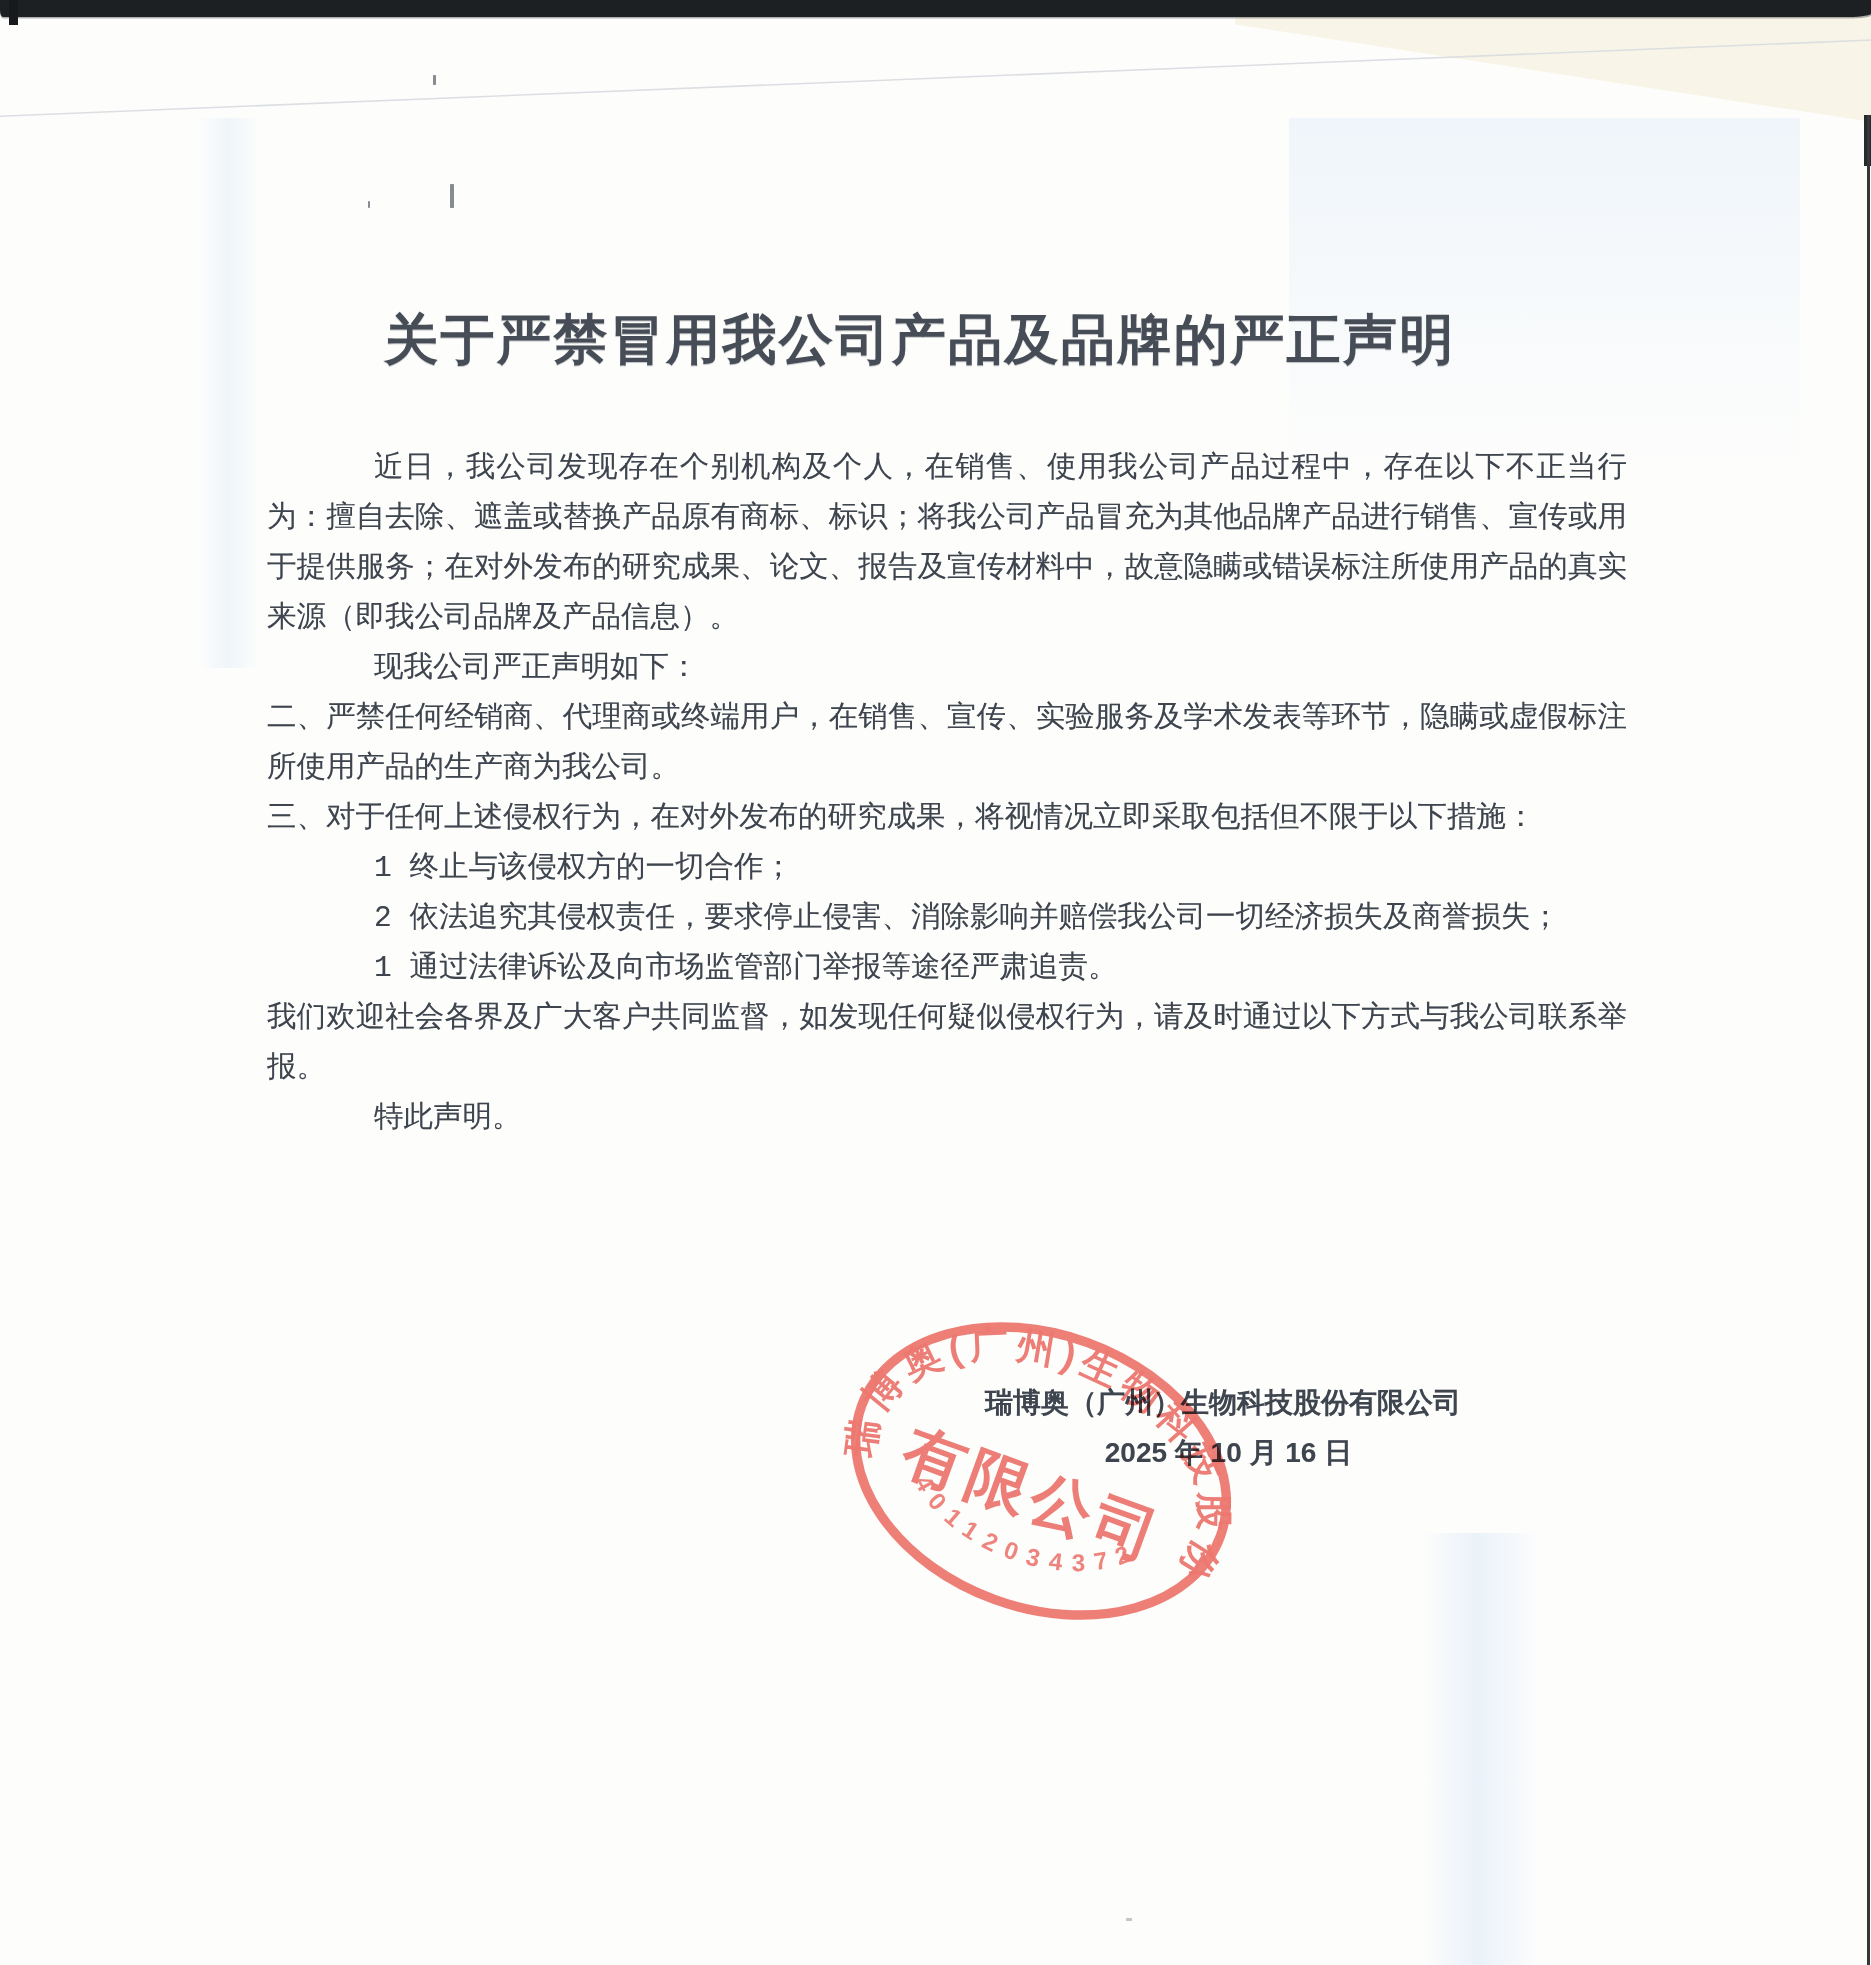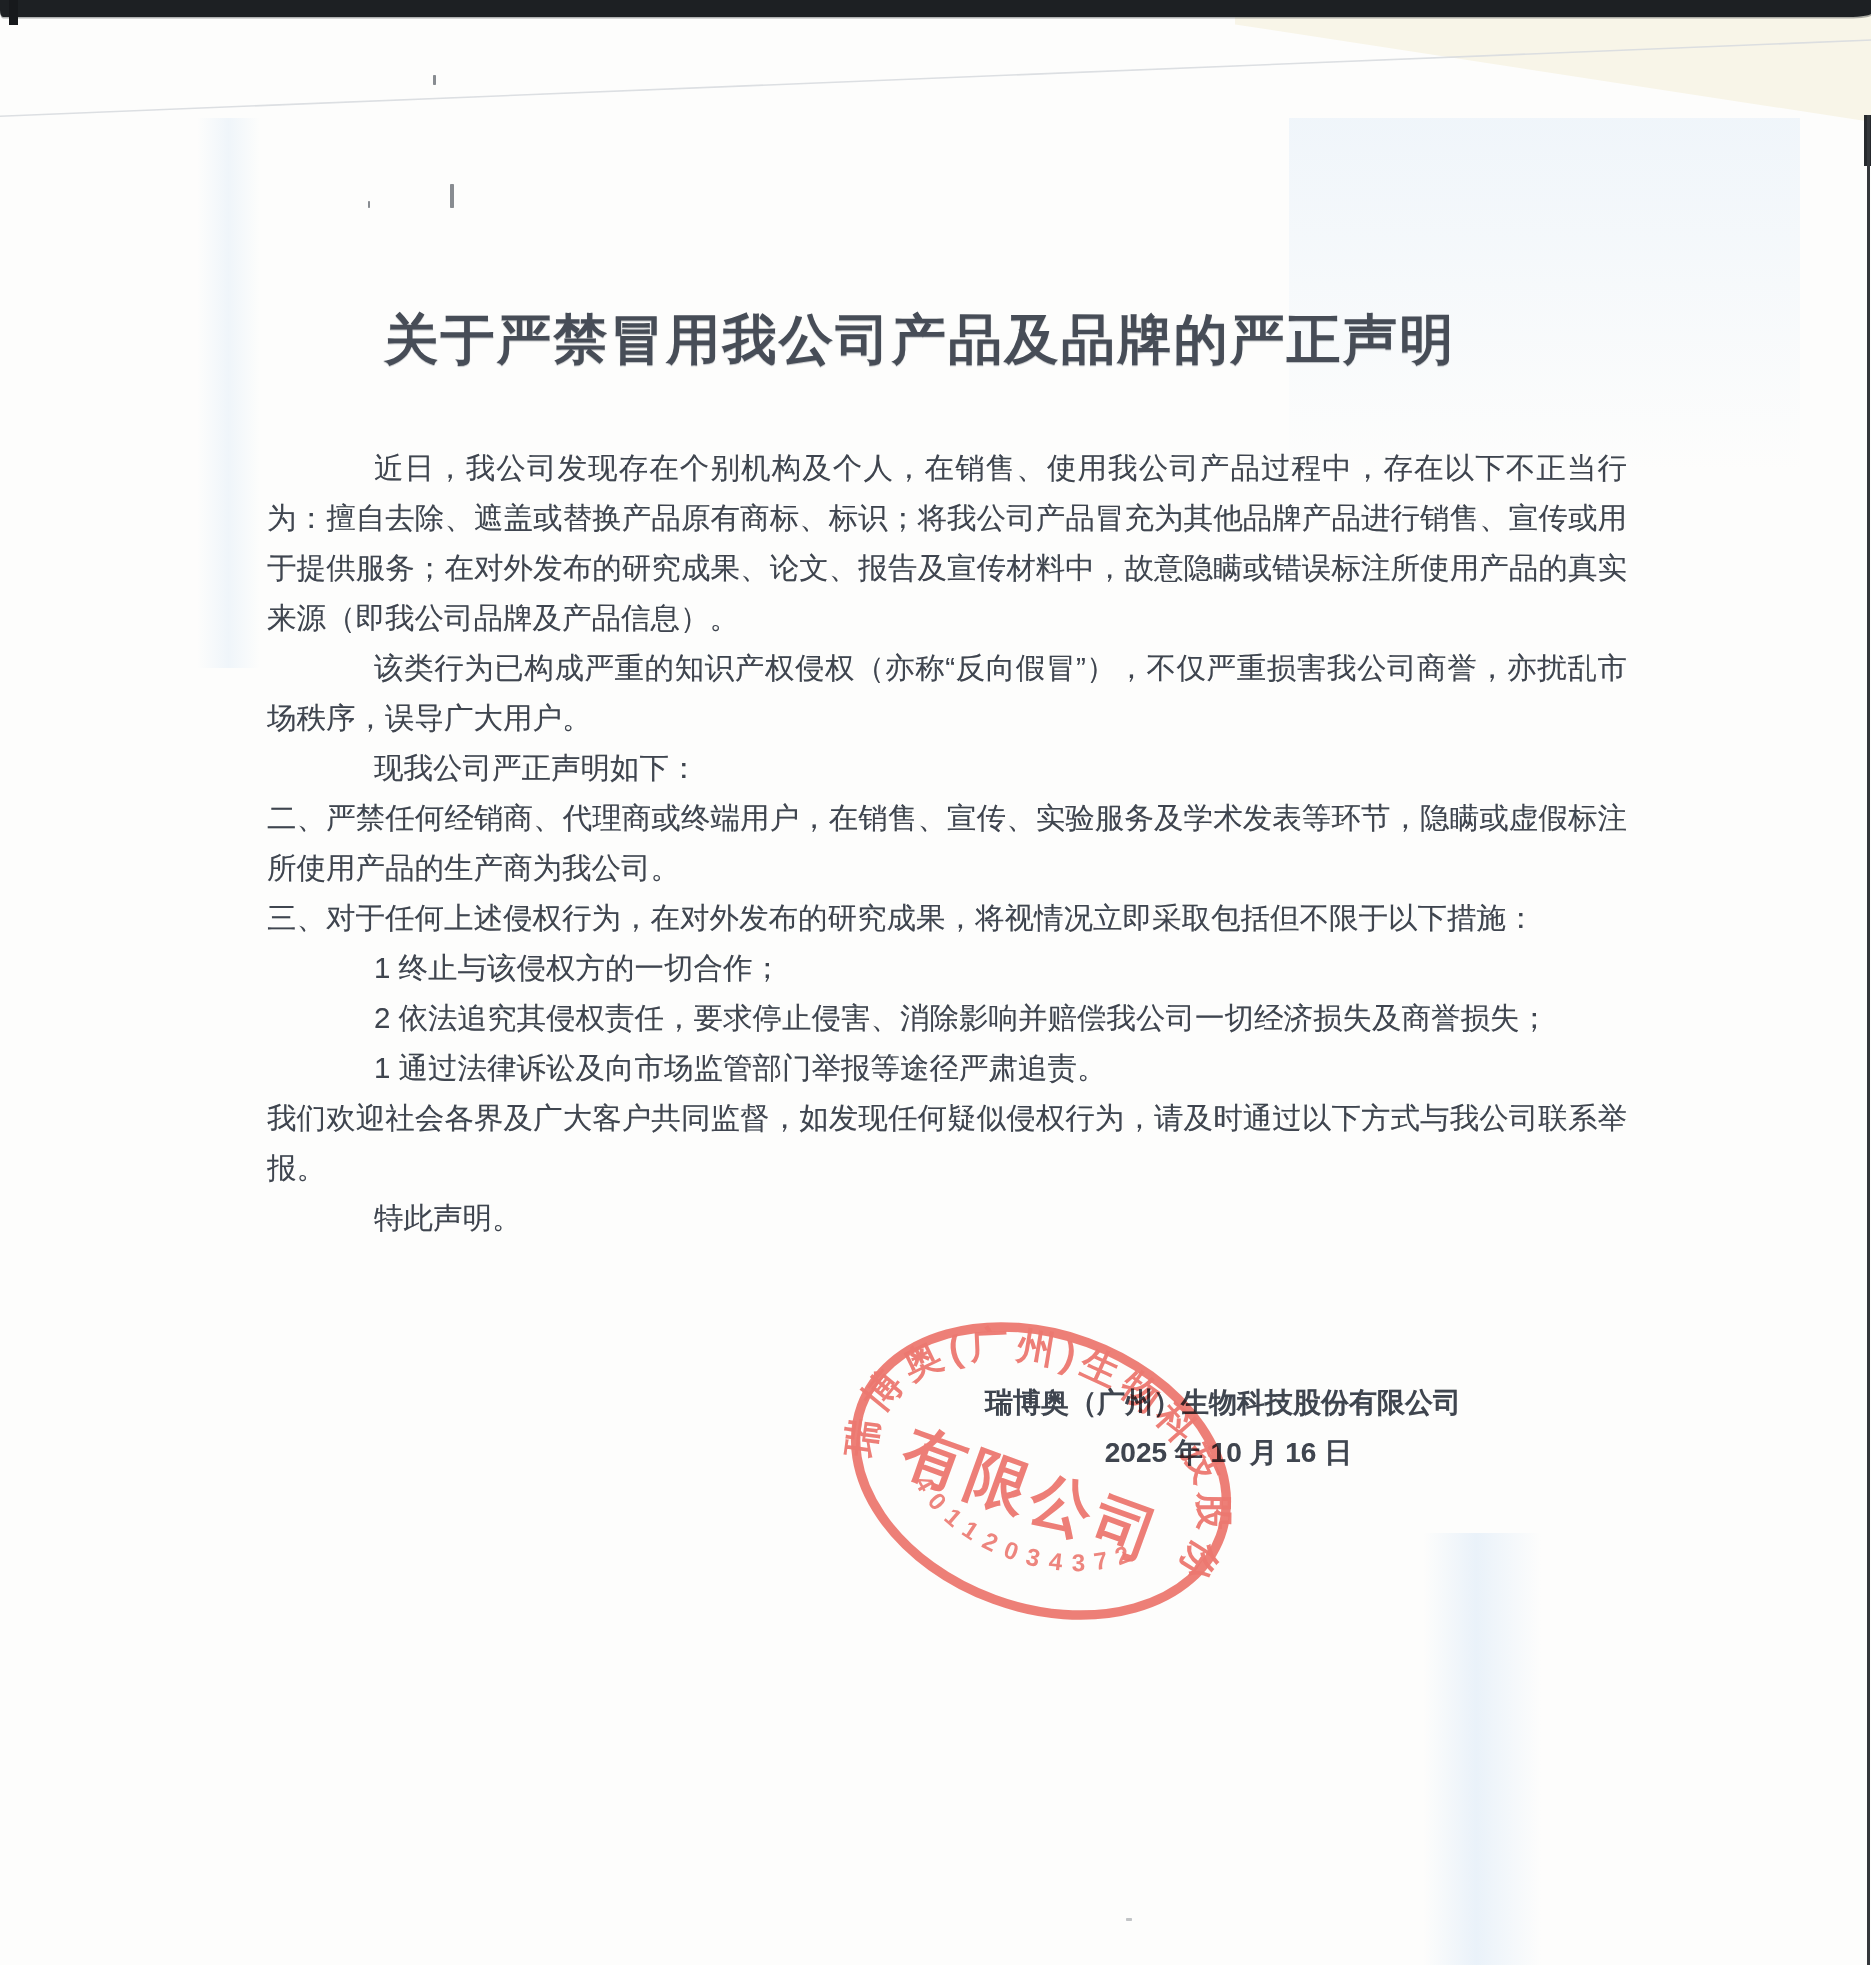--- a/index.html
+++ b/index.html
@@ -53,21 +53,21 @@
     text-align:center;
     font-size:54px;line-height:67px;font-weight:700;
     color:#474d57;letter-spacing:2.4px;
     text-shadow:0 0.8px 0.8px rgba(55,62,72,.30);
   }
   .doc-body{
     position:absolute;left:267px;top:443px;width:1360px;
     font-size:29.5px;line-height:50px;color:#3f454f;
     text-shadow:0 0.4px 0.4px rgba(52,58,68,.28);
   }
-  .doc-body p{margin:0;text-align:justify;}
+  .doc-body p{margin:0;text-align:justify;font-family:Liberation Mono, monospace;}
   .doc-body p.indent{text-indent:107px;}
   .signature{
     position:absolute;left:985px;top:1378px;width:487px;
     font-size:28px;line-height:50px;color:#3f454f;
     text-shadow:0 0.4px 0.4px rgba(52,58,68,.28);
     font-weight:bold;
   }
   .signature .sig-company{white-space:nowrap;}
   .signature .sig-date{text-align:center;}
   
@@ -96,21 +96,20 @@
   <div class="speck" style="left:433px;top:75px;width:3.1px;height:10.2px;"></div>
   <div class="speck" style="left:450px;top:184px;width:3.9px;height:23.6px;"></div>
   <div class="speck" style="left:368px;top:201px;width:2.4px;height:7px;"></div>
 
   <div class="speck" style="left:1126px;top:1918px;width:5.5px;height:3.1px;opacity:.4;"></div>
 
   <div class="doc-title">关于严禁冒用我公司产品及品牌的严正声明</div>
 
   <div class="doc-body">
       <p class="indent">近日，我公司发现存在个别机构及个人，在销售、使用我公司产品过程中，存在以下不正当行为：擅自去除、遮盖或替换产品原有商标、标识；将我公司产品冒充为其他品牌产品进行销售、宣传或用于提供服务；在对外发布的研究成果、论文、报告及宣传材料中，故意隐瞒或错误标注所使用产品的真实来源（即我公司品牌及产品信息）。</p>
-      <p class="indent">该类行为已构成严重的知识产权侵权（亦称“反向假冒”），不仅严重损害我公司商誉，亦扰乱市场秩序，误导广大用户。</p>
       <p class="indent">现我公司严正声明如下：</p>
       <p>二、严禁任何经销商、代理商或终端用户，在销售、宣传、实验服务及学术发表等环节，隐瞒或虚假标注所使用产品的生产商为我公司。</p>
       <p>三、对于任何上述侵权行为，在对外发布的研究成果，将视情况立即采取包括但不限于以下措施：</p>
       <p class="indent">1  终止与该侵权方的一切合作；</p>
       <p class="indent">2  依法追究其侵权责任，要求停止侵害、消除影响并赔偿我公司一切经济损失及商誉损失；</p>
       <p class="indent">1  通过法律诉讼及向市场监管部门举报等途径严肃追责。</p>
       <p>我们欢迎社会各界及广大客户共同监督，如发现任何疑似侵权行为，请及时通过以下方式与我公司联系举报。</p>
       <p class="indent">特此声明。</p>
     </div>
 

